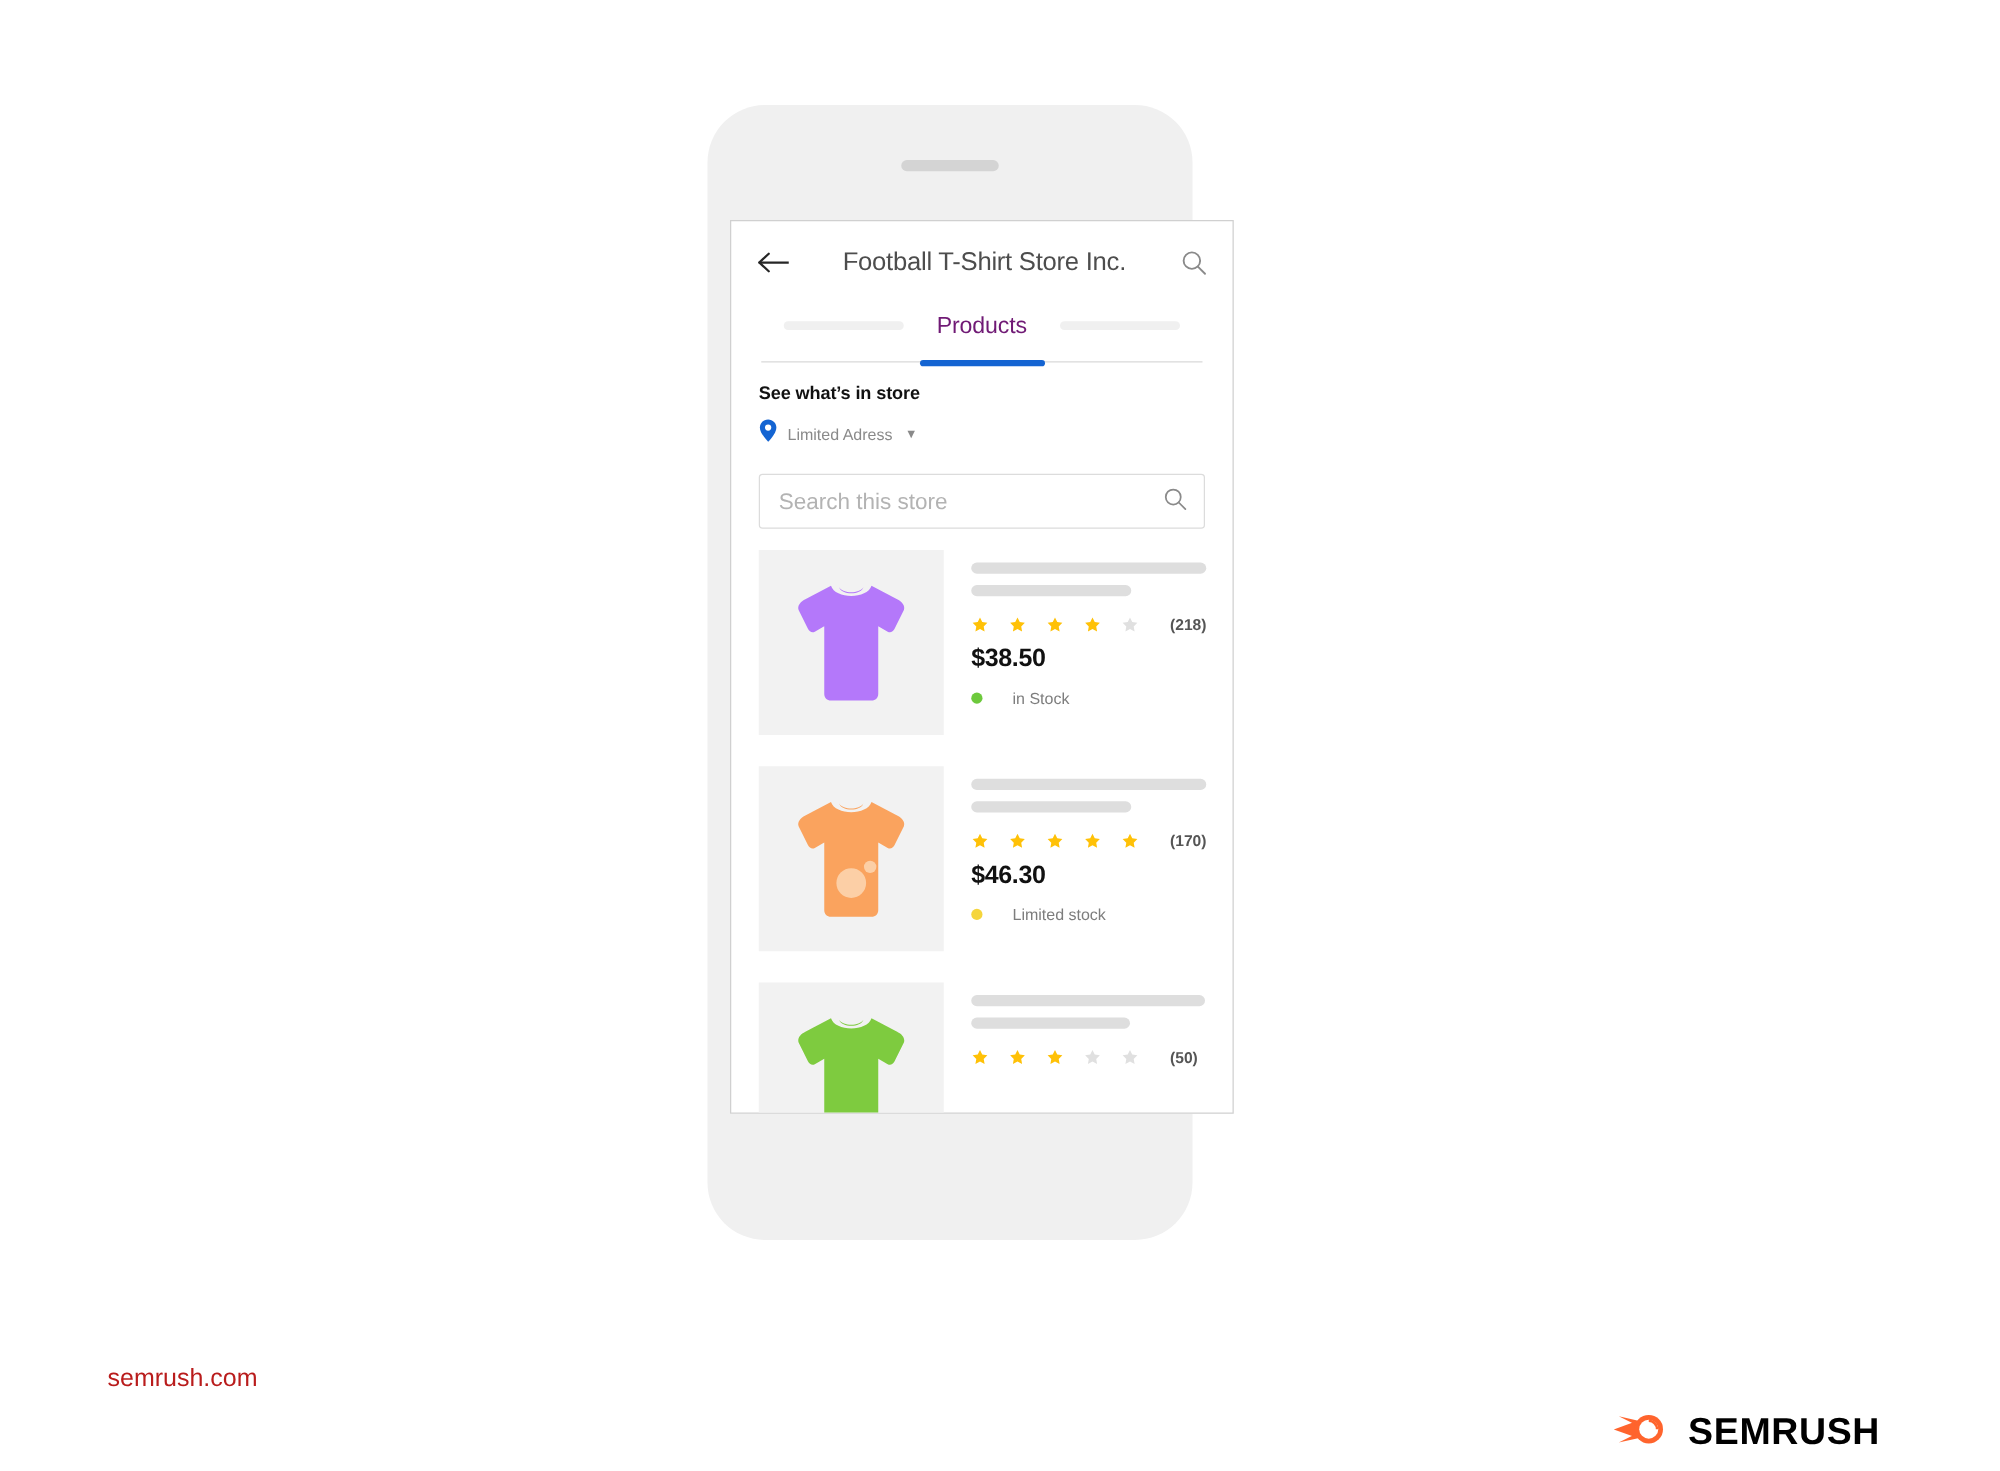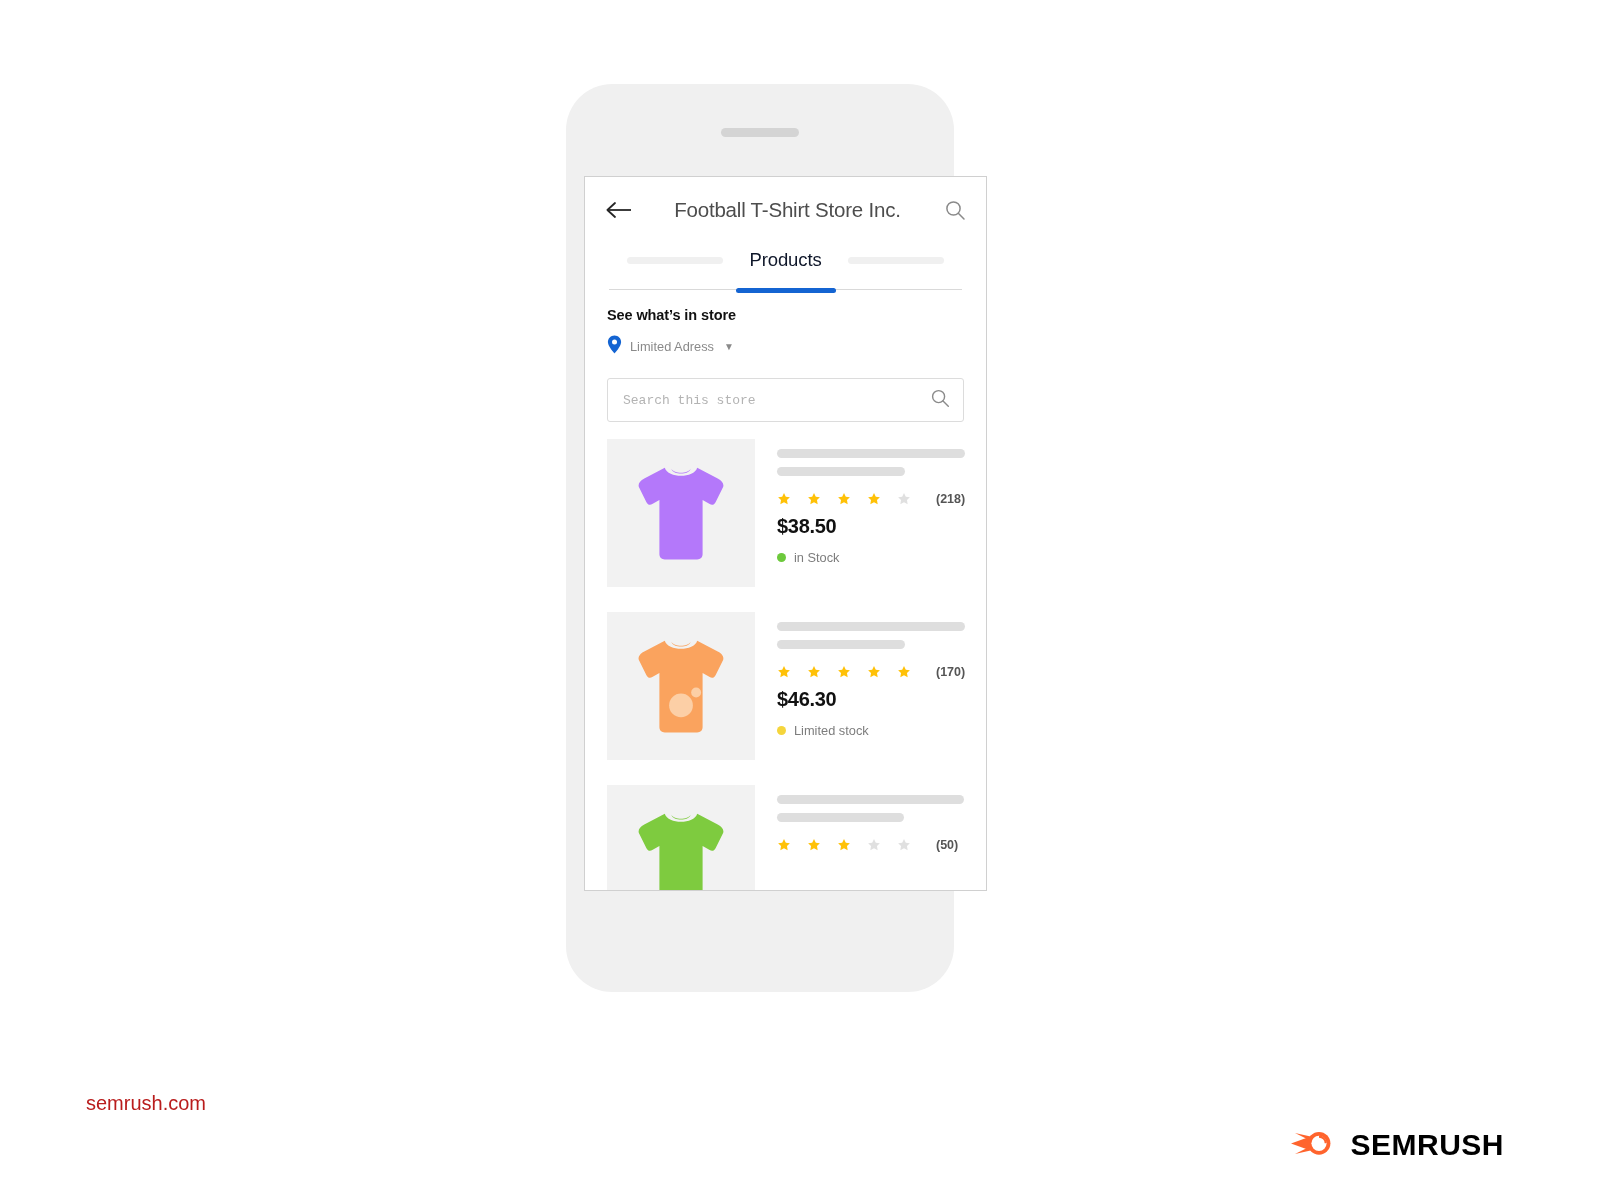--- a/index.html
+++ b/index.html
@@ -79,21 +79,21 @@
   .tab-ghost {
     flex: 1 1 auto;
     height: 7px;
     background: #f0f0f0;
     border-radius: 4px;
     max-width: 96px;
   }
   .tab-active-label {
     flex: 0 0 auto;
     font-size: 18.5px;
-    color: #0f172a;
+    color: #701a75;
     padding: 0 26px;
     letter-spacing: -0.1px;
   }
   .tab-rule {
     position: absolute;
     left: 24px; right: 24px; bottom: 3px;
     height: 1px; background: #d9d9d9;
   }
   .tab-indicator {
     position: absolute;
@@ -124,22 +124,22 @@
     margin-top: 20px;
     height: 44px;
     border: 1px solid #dcdcdc;
     border-radius: 3px;
     display: flex; align-items: center;
     padding: 0 13px 0 15px;
   }
   .search-box input {
     flex: 1 1 auto;
     border: none; outline: none;
-    font-family: Liberation Mono, monospace;
-    font-size: 13px;
+    font-family: Liberation Sans, sans-serif;
+    font-size: 18px;
     color: #0369a1;
     background: transparent;
   }
   .search-box input::placeholder { color: #b3b3b3; }
 
   .chips { display: flex; gap: 9px; margin-top: 15px; }
   .chip {
     border: 1px solid #dcdcdc;
     border-radius: 3px;
     padding: 6px 12px 7px;
@@ -169,21 +169,21 @@
   .rating { display: flex; align-items: center; gap: 16px; margin-top: 16px; }
   .star { width: 14px; height: 14px; display:block; }
   .rating-count {
     font-size: 12.5px; font-weight: bold; color: #555;
     margin-left: 9px;
   }
   .price {
     font-size: 20px; font-weight: bold; color: #111;
     margin-top: 9px; letter-spacing: -0.3px;
   }
-  .stock { display: flex; align-items: center; gap: 8px; margin-top: 12px; }
+  .stock { display: flex; align-items: center; gap: 24px; margin-top: 12px; }
   .stock-dot { width: 9px; height: 9px; border-radius: 50%; }
   .stock-text { font-size: 12.8px; color: #7d7d7d; }
 
   
   .footer-url {
     position: absolute;
     left: 86px; top: 1092px;
     font-size: 20px;
     color: #b91c1c;
   }

